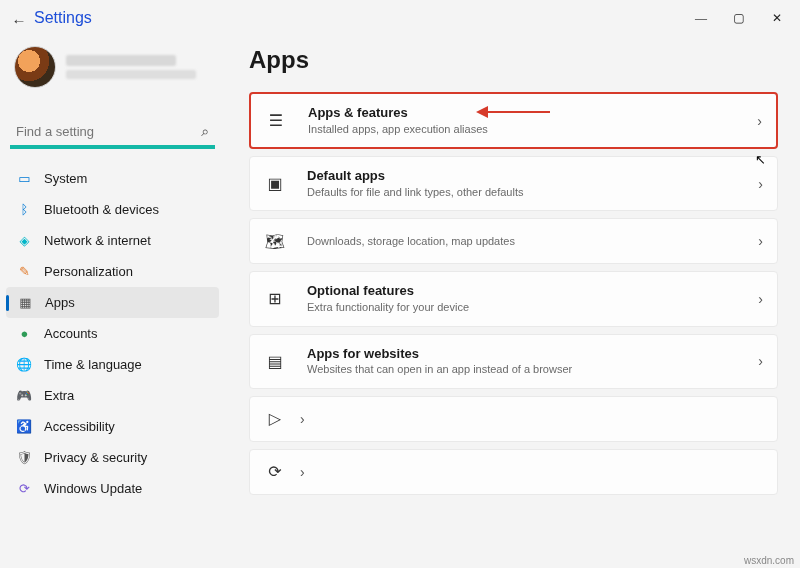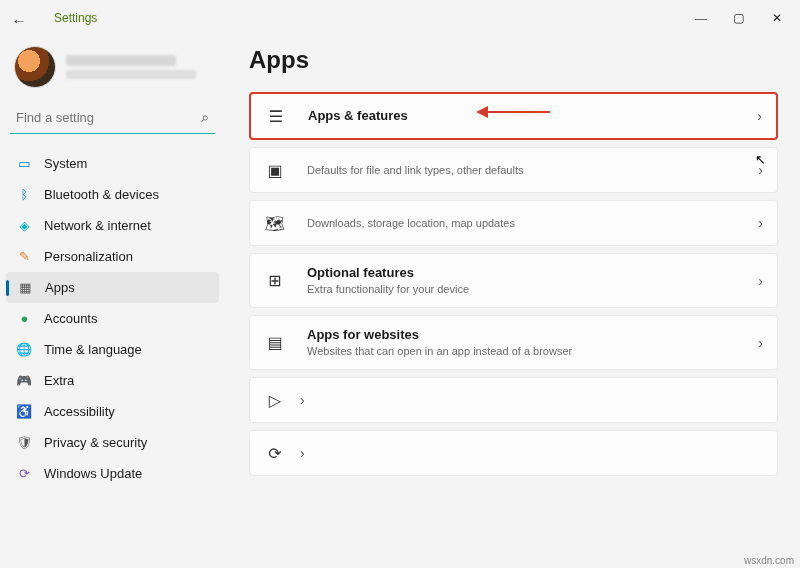--- a/index.html
+++ b/index.html
@@ -10,30 +10,30 @@
   height: 568px;
   overflow: hidden;
   font-size: 13px;
   color: #1a1a1a;
   position: relative;
 }
 .titlebar {
   display:flex; align-items:center; height:36px; padding:0 4px;
 }
 .titlebar .back { width:30px; text-align:center; font-size:15px; color:#333;}
-.titlebar .title { font-size:12px; color:#4d7c0f; margin-left:20px;}
+.titlebar .title { font-size:16px; color:#1d4ed8; margin-left:0;}
 .winctrls { margin-left:auto; display:flex; }
 .winctrls div { width:38px; height:28px; display:flex; align-items:center; justify-content:center; font-size:12px; font-family:"Segoe UI Symbol"; color:#222;}
 .shell { display:flex; height:calc(100% - 36px); }
 .sidebar { width:225px; padding:6px 6px 6px 6px; }
 .user { display:flex; align-items:center; gap:10px; padding:4px 6px 14px 8px;}
 .avatar { width:42px; height:42px; border-radius:50%; background:radial-gradient(circle at 35% 35%, #f2a25a 0 30%, #7a3b15 30% 55%, #3b2b1a 55% 100%); border:1px solid #d0d0d0;}
 .user .blurname { width:110px; height:11px; background:#d8d8d8; border-radius:2px; filter:blur(1px); margin-bottom:4px;}
 .user .bluremail { width:130px; height:9px; background:#dedede; border-radius:2px; filter:blur(1px);}
-.search { display:flex; align-items:center; height:32px; border-bottom:1px solid #14b8a6; margin:0 4px 14px 4px; padding:0 6px;}
+.search { display:flex; align-items:center; height:32px; border-bottom:4px solid #14b8a6; margin:15px 4px 14px 4px; padding:0 6px;}
 .search input { flex:1; border:none; background:transparent; outline:none; font-size:13px; color:#444;}
 .search .sicon { font-size:14px; color:#555;}
 .nav { list-style:none; }
 .nav li { display:flex; align-items:center; gap:11px; padding:7px 10px; border-radius:4px; font-size:13px; cursor:default;}
 .nav li .icon { width:17px; height:17px; display:flex; align-items:center; justify-content:center; font-size:13px;}
 .nav li.selected { background:#e6e6e6; }
 .nav li.selected::before { content:""; width:3px; height:16px; background:#0067c0; border-radius:2px; margin-right:-3px; margin-left:-10px;}
 .main { flex:1; padding:6px 22px 0 24px; overflow:auto;}
 h1 { font-size:24px; font-weight:600; margin:4px 0 18px 0;}
 .card { background:#fdfdfd; border:1px solid #e9e9e9; border-radius:4px; margin-bottom:7px; padding:11px 14px; display:flex; align-items:center; gap:14px;}
@@ -124,27 +124,29 @@
     </ul>
   </div>
 
   <div class="main">
     <h1>Apps</h1>
 
     <div class="card highlight">
       <div class="cicon">☰</div>
       <div class="ctext">
         <div class="ctitle">Apps &amp; features</div>
+        <div class="cdesc">Installed apps, app execution aliases</div>
       </div>
       <div class="chev">›</div>
     </div>
 
     <div class="card">
       <div class="cicon">▣</div>
       <div class="ctext">
+        <div class="ctitle">Default apps</div>
         <div class="cdesc">Defaults for file and link types, other defaults</div>
       </div>
       <div class="chev">›</div>
     </div>
 
     <div class="card">
       <div class="cicon">🗺</div>
       <div class="ctext">
         <div class="cdesc">Downloads, storage location, map updates</div>
       </div>

